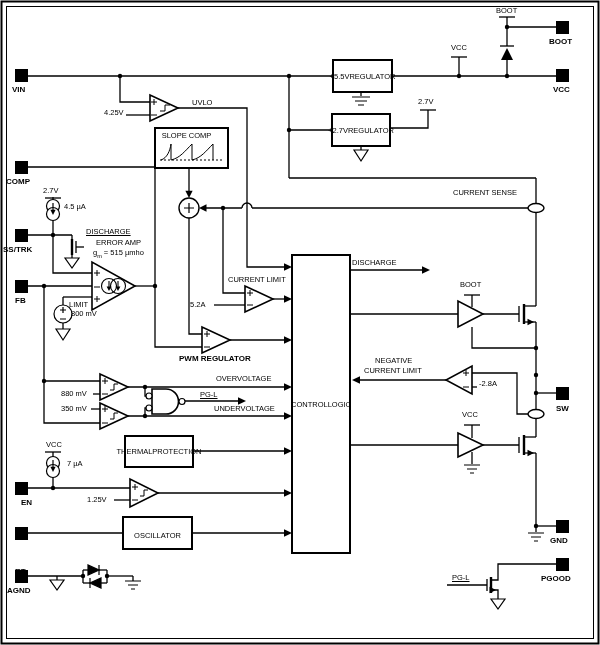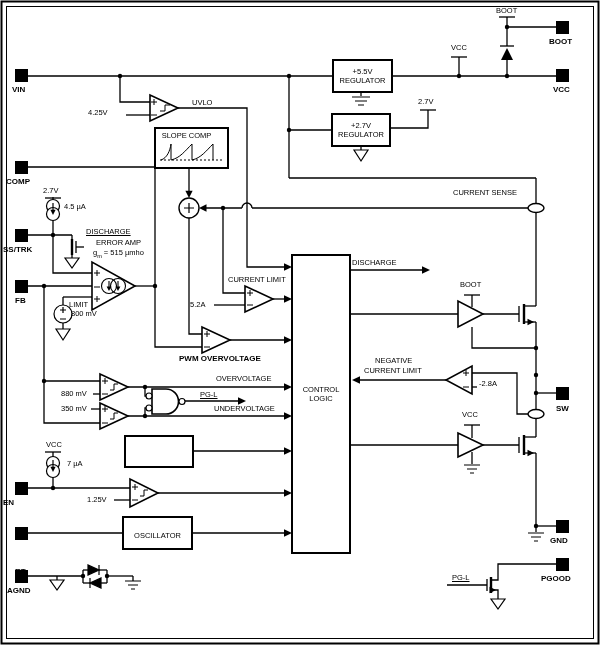--- a/index.html
+++ b/index.html
@@ -1,21 +1,21 @@
 <!DOCTYPE html>
 <html><head>
 <meta charset="utf-8">
 <style>
   html,body{margin:0;padding:0;background:#fff;}
   .stage{position:relative;width:600px;height:645px;background:#ffffff;font-family:"Liberation Sans",sans-serif;overflow:hidden;}
   svg{position:absolute;left:0;top:0;}
   .lbl{position:absolute;font-size:7.5px;line-height:9px;color:#000;white-space:nowrap;}
   .b{font-weight:bold;font-size:8px;}
   .u{text-decoration:underline;}
-  .boxlbl{position:absolute;display:flex;flex-direction:column;align-items:center;justify-content:center;text-align:center;font-size:7.5px;line-height:9px;color:#000;}
+  .boxlbl{position:absolute;display:flex;flex-direction:row;align-items:center;justify-content:center;text-align:center;font-size:7.5px;line-height:9px;color:#000;}
   sub{font-size:5.5px;}
 </style>
 </head>
 <body>
 
 <div class="stage">
 <svg width="600" height="645" viewBox="0 0 600 645">
   <g fill="none" stroke="#000">
     <rect x="1.5" y="1.5" width="597" height="642" stroke-width="2"></rect>
     <rect x="6.5" y="6.5" width="587" height="632" stroke-width="1"></rect>
@@ -345,49 +345,49 @@
     <path d="M56,329 H70 L63,340 Z"></path>
     <path d="M50,580 H64 L57,590 Z"></path>
     <path d="M491,599 H505 L498,609 Z"></path>
   </g>
 </svg>
 
 <div class="lbl b" style="left:12px;top:85px">VIN</div>
 <div class="lbl b" style="left:6px;top:177px">COMP</div>
 <div class="lbl b" style="left:3px;top:245px">SS/TRK</div>
 <div class="lbl b" style="left:15px;top:296px">FB</div>
-<div class="lbl b" style="left:3px;top:498px">EN</div>
+<div class="lbl b" style="left:21px;top:498px">EN</div>
 <div class="lbl b" style="left:15px;top:567px">RT</div>
 <div class="lbl b" style="left:7px;top:586px">AGND</div>
 <div class="lbl b" style="left:549px;top:37px">BOOT</div>
 <div class="lbl b" style="left:553px;top:85px">VCC</div>
 <div class="lbl b" style="left:556px;top:404px">SW</div>
 <div class="lbl b" style="left:550px;top:536px">GND</div>
 <div class="lbl b" style="left:541px;top:574px">PGOOD</div>
 
-<div class="lbl" style="left:88px;top:108px">4.25V</div>
+<div class="lbl" style="left:104px;top:108px">4.25V</div>
 <div class="lbl" style="left:192px;top:98px">UVLO</div>
 <div class="lbl" style="left:43px;top:186px">2.7V</div>
 <div class="lbl" style="left:64px;top:202px">4.5 µA</div>
 <div class="lbl u" style="left:86px;top:227px">DISCHARGE</div>
 <div class="lbl" style="left:96px;top:238px">ERROR AMP</div>
 <div class="lbl" style="left:93px;top:248px"><span>g</span><sub>m</sub><span> = 515 µmho</span></div>
 <div class="lbl" style="left:69px;top:300px">LIMIT</div>
 <div class="lbl" style="left:71px;top:309px">800 mV</div>
 <div class="lbl" style="left:61px;top:389px">880 mV</div>
 <div class="lbl" style="left:61px;top:404px">350 mV</div>
 <div class="lbl u" style="left:200px;top:390px">PG-L</div>
 <div class="lbl" style="left:216px;top:374px">OVERVOLTAGE</div>
 <div class="lbl" style="left:214px;top:404px">UNDERVOLTAGE</div>
 <div class="lbl" style="left:46px;top:440px">VCC</div>
 <div class="lbl" style="left:67px;top:459px">7 µA</div>
 <div class="lbl" style="left:87px;top:495px">1.25V</div>
 <div class="lbl" style="left:228px;top:275px">CURRENT LIMIT</div>
 <div class="lbl" style="left:190px;top:300px">5.2A</div>
-<div class="lbl b" style="left:179px;top:354px">PWM OVERVOLTAGE</div>
+<div class="lbl b" style="left:179px;top:354px">PWM REGULATOR</div>
 <div class="lbl" style="left:453px;top:188px">CURRENT SENSE</div>
 <div class="lbl" style="left:375px;top:356px">NEGATIVE</div>
 <div class="lbl" style="left:364px;top:366px">CURRENT LIMIT</div>
 <div class="lbl" style="left:479px;top:379px">-2.8A</div>
 <div class="lbl" style="left:352px;top:258px">DISCHARGE</div>
 <div class="lbl" style="left:418px;top:97px">2.7V</div>
 <div class="lbl" style="left:451px;top:43px">VCC</div>
 <div class="lbl" style="left:496px;top:6px">BOOT</div>
 <div class="lbl" style="left:460px;top:280px">BOOT</div>
 <div class="lbl" style="left:462px;top:410px">VCC</div>
@@ -397,20 +397,24 @@
   <span>+5.5V</span>
       <span>REGULATOR</span>
 </div>
 <div class="boxlbl" style="left:332px;top:114px;width:58px;height:32px">
   <span>+2.7V</span>
       <span>REGULATOR</span>
 </div>
 <div class="boxlbl" style="left:155px;top:129px;width:63px;height:12px">
   <span>SLOPE COMP</span>
 </div>
-<div class="boxlbl" style="left:292px;top:382px;width:58px;height:24px">
+<div class="boxlbl" style="left:292px;top:392px;width:58px;height:24px">
   <span>CONTROL</span>
       <span>LOGIC</span>
 </div>
+<div class="boxlbl" style="left:125px;top:436px;width:68px;height:31px">
+  <span>THERMAL</span>
+      <span>PROTECTION</span>
+</div>
 <div class="boxlbl" style="left:123px;top:517px;width:69px;height:36px">
   <span>OSCILLATOR</span>
 </div>
 </div>
 
 </body></html>

